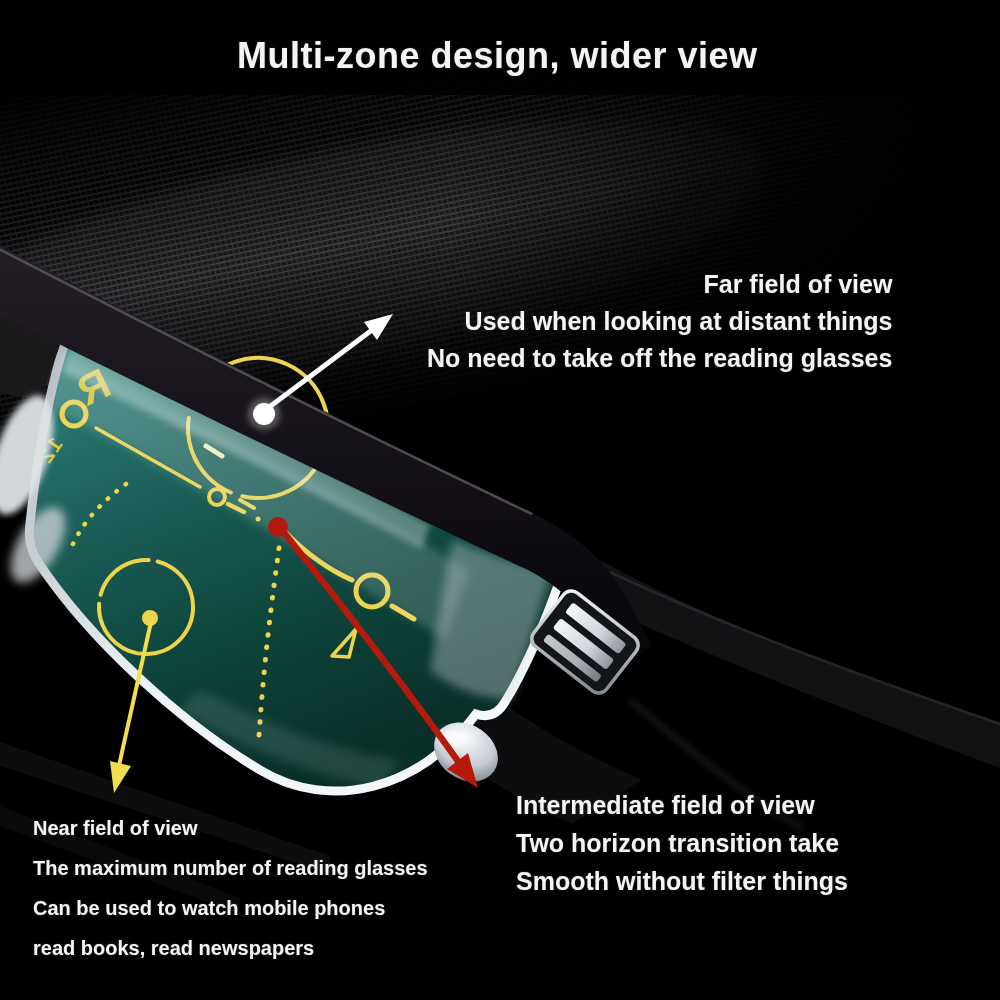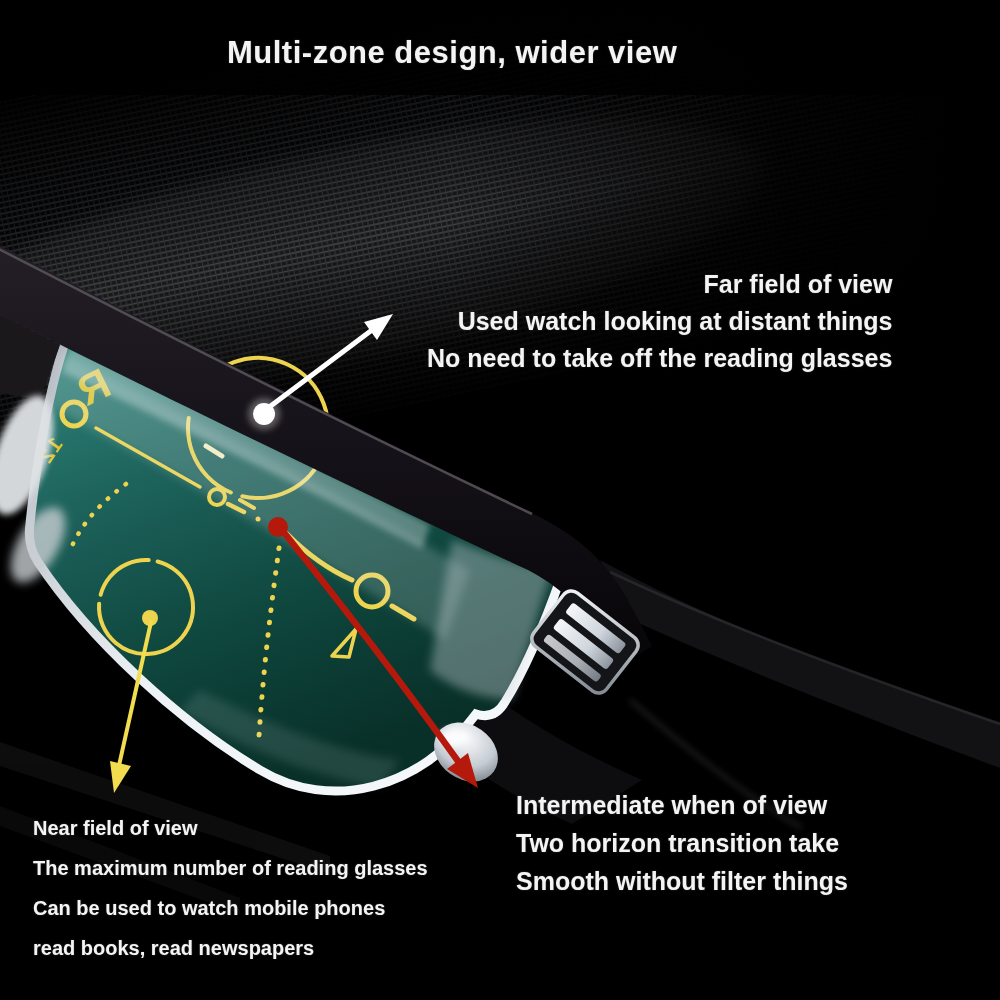--- a/index.html
+++ b/index.html
@@ -3,21 +3,21 @@
 <meta charset="utf-8">
 <style>
   html,body{margin:0;padding:0;background:#000;}
   .stage{
     position:relative;width:1000px;height:1000px;background:#000;
     overflow:hidden;font-family:"Liberation Sans",sans-serif;
   }
   .stage svg{position:absolute;left:0;top:0;}
   .txt{position:absolute;color:#f4f4f4;font-weight:600;z-index:5;
        text-shadow:0 0 2px rgba(255,255,255,.22);white-space:nowrap;}
-  .title{left:227px;top:35px;font-size:31px;letter-spacing:.5px;}
+  .title{left:237px;top:35px;font-size:36px;letter-spacing:.5px;}
   .callout{line-height:37px;font-size:25px;}
   .far{left:427px;top:266px;text-align:right;}
   .inter{left:516px;top:786px;line-height:38px;}
   .near{left:33px;top:808px;font-size:20px;line-height:40px;}
 </style>
 </head>
 <body>
 
 <div class="stage">
 
@@ -178,26 +178,26 @@
   <g>
     <path d="M151,622 L118,770" stroke="#f1dd4e" stroke-width="4" stroke-linecap="round" fill="none"></path>
     <polygon points="114,793 110,761 131,766" fill="#f1dd4e"></polygon>
   </g>
 </svg>
 
 <div class="txt title">Multi-zone design, wider view</div>
 
 <div class="txt callout far">
   <div>Far field of view</div>
-  <div>Used watch looking at distant things</div>
+  <div>Used when looking at distant things</div>
   <div>No need to take off the reading glasses</div>
 </div>
 
 <div class="txt callout inter">
-  <div>Intermediate when of view</div>
+  <div>Intermediate field of view</div>
   <div>Two horizon transition take</div>
   <div>Smooth without filter things</div>
 </div>
 
 <div class="txt callout near">
   <div>Near field of view</div>
   <div>The maximum number of reading glasses</div>
   <div>Can be used to watch mobile phones</div>
   <div>read books, read newspapers</div>
 </div>

